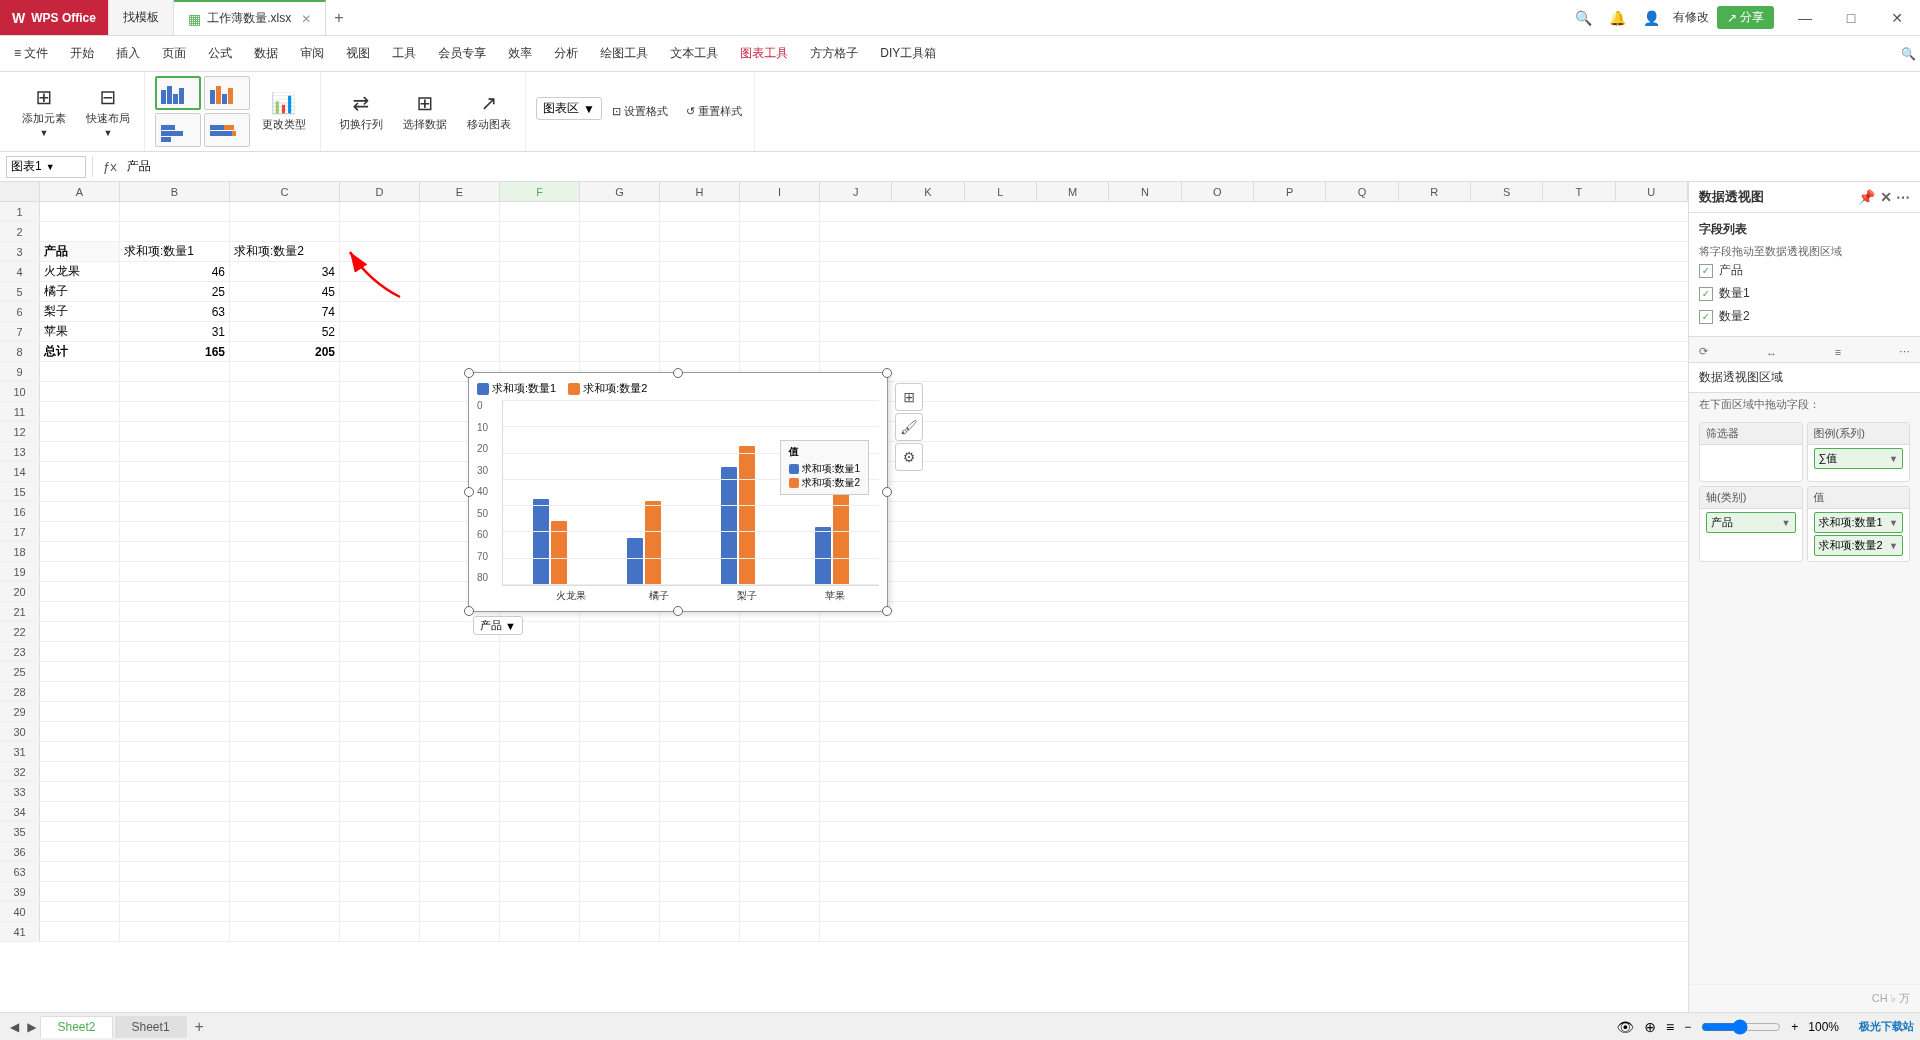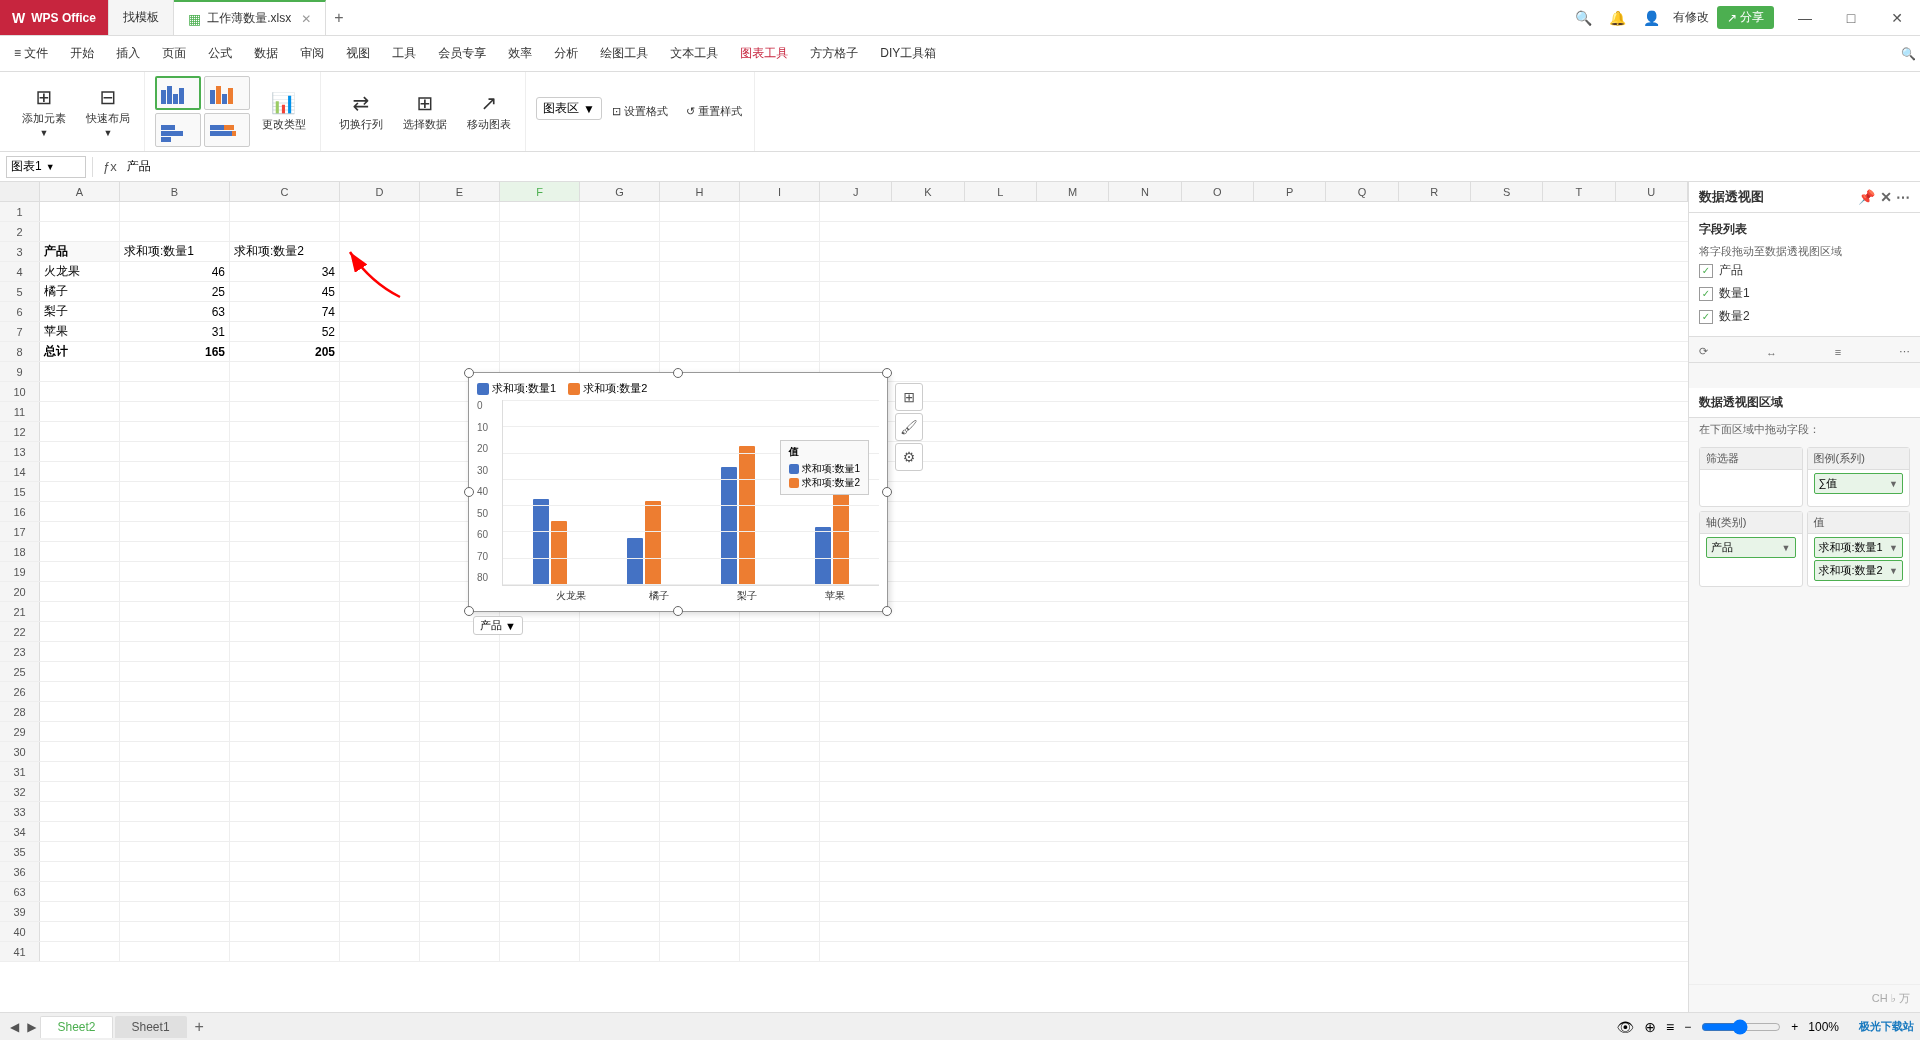--- a/index.html
+++ b/index.html
@@ -1006,32 +1006,20 @@
           <div class="cell" style="width: 110px; min-width: 110px;"></div>
           <div class="cell" style="width: 80px; min-width: 80px;"></div>
           <div class="cell" style="width: 80px; min-width: 80px;"></div>
           <div class="cell" style="width: 80px; min-width: 80px;"></div>
           <div class="cell" style="width: 80px; min-width: 80px;"></div>
           <div class="cell" style="width: 80px; min-width: 80px;"></div>
           <div class="cell" style="width: 80px; min-width: 80px;"></div>
         </div>
         <div class="sheet-row">
           <div class="row-num">25</div>
-          <div class="cell" style="width: 80px; min-width: 80px;"></div>
-          <div class="cell" style="width: 110px; min-width: 110px;"></div>
-          <div class="cell" style="width: 110px; min-width: 110px;"></div>
-          <div class="cell" style="width: 80px; min-width: 80px;"></div>
-          <div class="cell" style="width: 80px; min-width: 80px;"></div>
-          <div class="cell" style="width: 80px; min-width: 80px;"></div>
-          <div class="cell" style="width: 80px; min-width: 80px;"></div>
-          <div class="cell" style="width: 80px; min-width: 80px;"></div>
-          <div class="cell" style="width: 80px; min-width: 80px;"></div>
-        </div>
-        <div class="sheet-row">
-          <div class="row-num">26</div>
           <div class="cell" style="width: 80px; min-width: 80px;"></div>
           <div class="cell" style="width: 110px; min-width: 110px;"></div>
           <div class="cell" style="width: 110px; min-width: 110px;"></div>
           <div class="cell" style="width: 80px; min-width: 80px;"></div>
           <div class="cell" style="width: 80px; min-width: 80px;"></div>
           <div class="cell" style="width: 80px; min-width: 80px;"></div>
           <div class="cell" style="width: 80px; min-width: 80px;"></div>
           <div class="cell" style="width: 80px; min-width: 80px;"></div>
           <div class="cell" style="width: 80px; min-width: 80px;"></div>
         </div>
@@ -1334,21 +1322,21 @@
         </div>
     </div>
 
     <div style="display:flex;align-items:center;justify-content:space-between;padding:4px 10px;font-size:11px;color:#666;border-bottom:1px solid #ddd;">
       <span style="cursor:pointer;">⟳</span>
       <span style="cursor:pointer;">↔</span>
       <span style="cursor:pointer;">≡</span>
       <span style="cursor:pointer;">⋯</span>
     </div>
 
-    <div style="padding:6px 10px;font-size:12px;font-weight:bold;color:#333;border-bottom:1px solid #ddd;background:#fff;margin-top:25px;">
+    <div style="padding:6px 10px;font-size:12px;font-weight:normal;color:#333;border-bottom:1px solid #ddd;background:#fff;">
       <span>数据透视图区域</span>
     </div>
     <div style="padding:4px 10px;font-size:11px;color:#666;">在下面区域中拖动字段：</div>
 
     <div class="pivot-zones">
       <div class="pivot-zone-row">
         <div class="pivot-zone">
           <div class="pivot-zone-header">
             <span>筛选器</span>
           </div>

